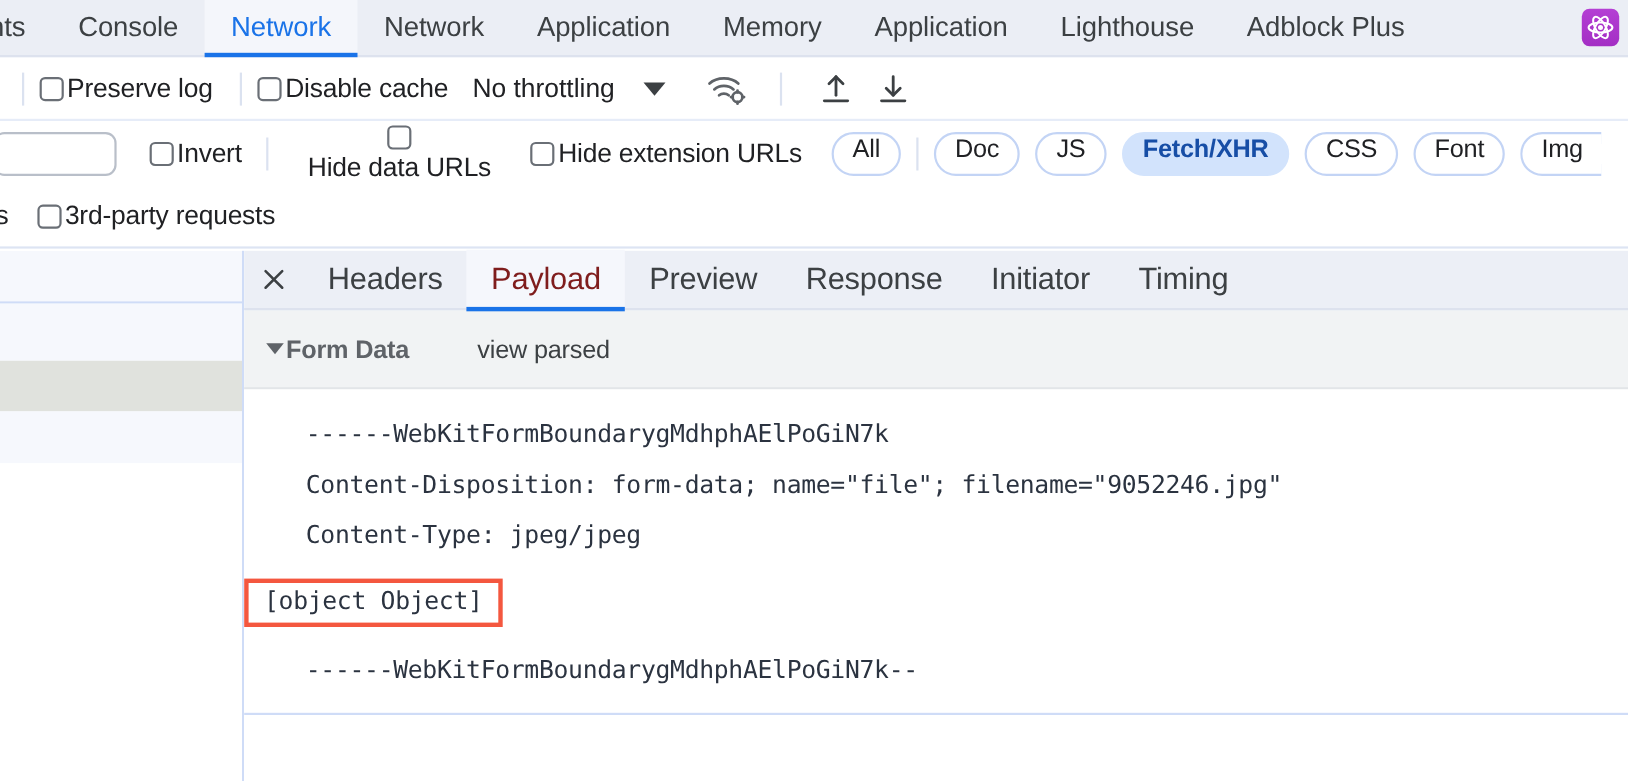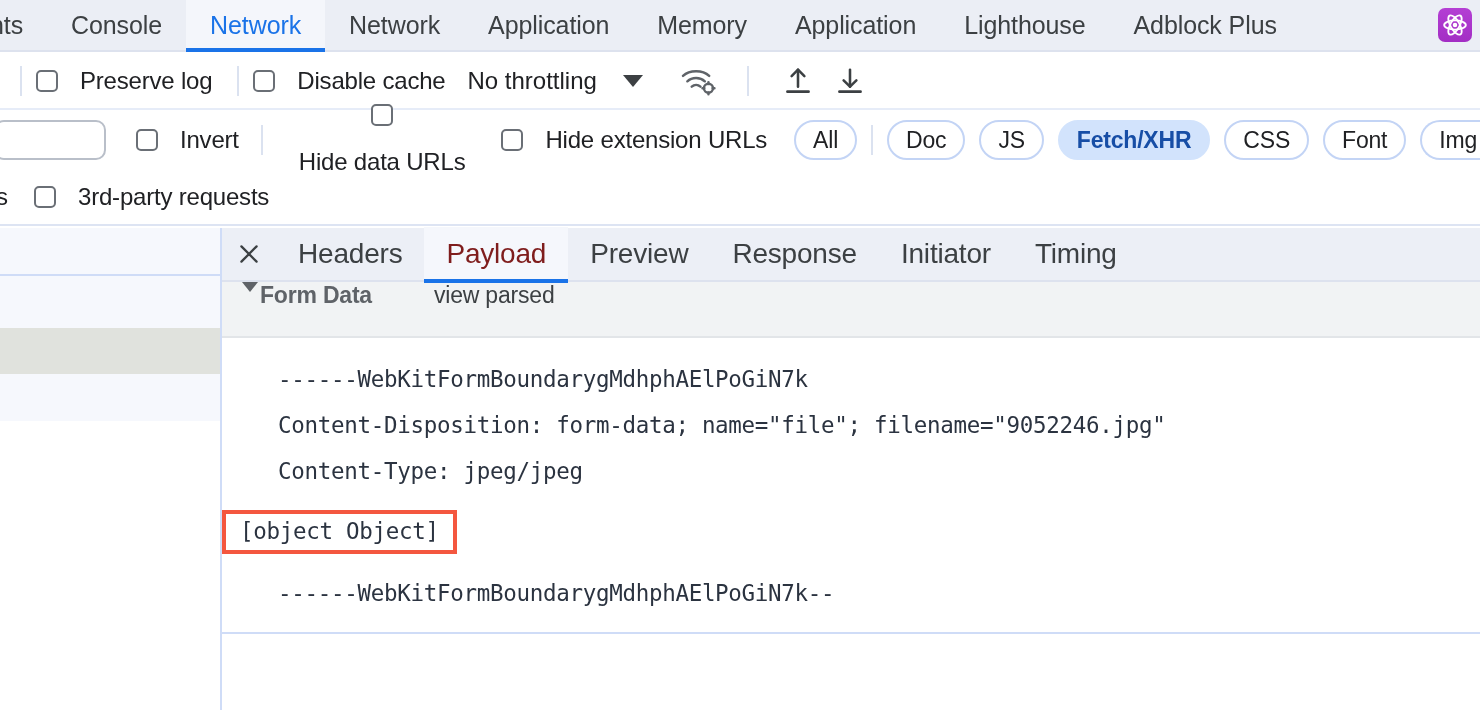--- a/index.html
+++ b/index.html
@@ -88,21 +88,21 @@
   .vsep {
     width: 2px;
     height: 30px;
     background: #dbe2f0;
     margin: 0 14px;
     flex: 0 0 auto;
   }
   .chk-wrap {
     display: flex;
     align-items: center;
-    gap: 22px;
+    gap: 3px;
     flex: 0 0 auto;
     white-space: nowrap;
   }
   .chk {
     width: 22px; height: 22px;
     border: 2px solid #6a6f76;
     border-radius: 5px;
     background: #fff;
     box-sizing: border-box;
     flex: 0 0 auto;
@@ -161,21 +161,20 @@
     gap: 14px;
     flex: 0 0 auto;
   }
   .pill {
     height: 40px;
     padding: 0 17px;
     border: 2px solid #c3d4f5;
     border-radius: 20px;
     background: #ffffff;
     display: flex;
-    align-items: center;
     font-size: 23px;
     color: #202124;
     box-sizing: border-box;
     white-space: nowrap;
     letter-spacing: -0.2px;
   }
   .pill.selected {
     background: #d2e3fc;
     border-color: #d2e3fc;
     color: #174ea6;
@@ -253,24 +252,24 @@
   .close-x {
     width: 54px; height: 54px;
     display: flex;
     align-items: center;
     justify-content: center;
     flex: 0 0 auto;
   }
 
   
   .fd-header {
-    height: 56px;
+    height: 72px;
     background: #f1f3f4;
     display: flex;
-    align-items: flex-start;
+    align-items: center;
     box-sizing: border-box;
     border-bottom: 2px solid #e2e5e8;
     padding-left: 20px;
   }
   .caret-sm {
     width: 0; height: 0;
     border-left: 8px solid transparent;
     border-right: 8px solid transparent;
     border-top: 10px solid #5f6368;
     margin-right: 2px;

